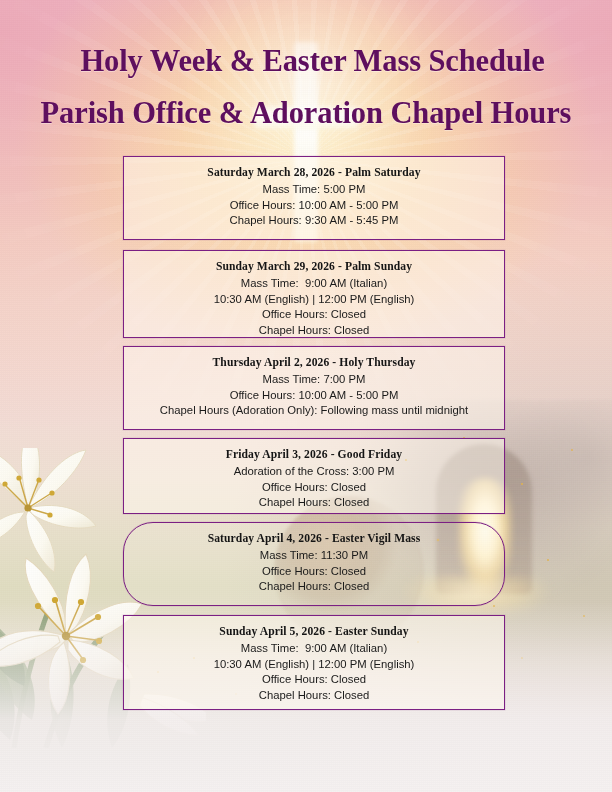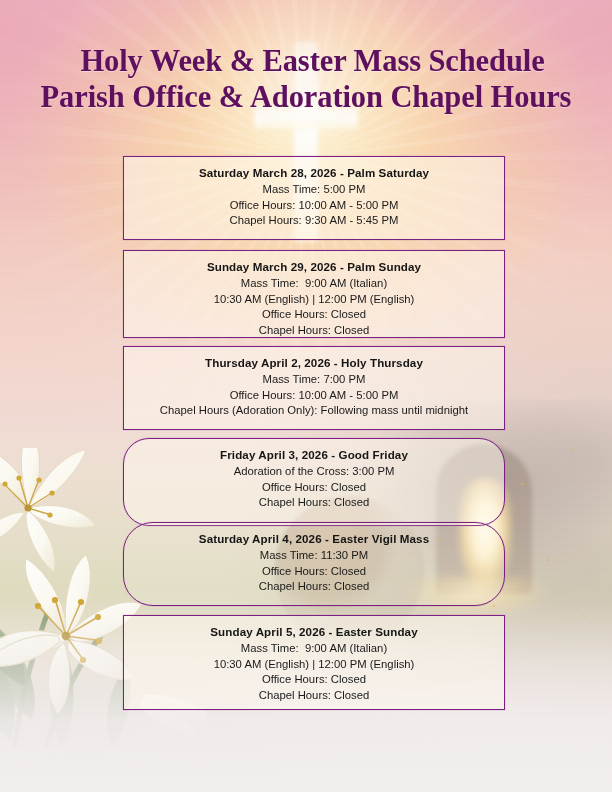--- a/index.html
+++ b/index.html
@@ -181,21 +181,21 @@
   }
   .title-line {
     font-family: "Liberation Serif", "DejaVu Serif", serif;
     font-weight: 700;
     color: #5e0f5e;
     letter-spacing: -0.1px;
     line-height: 1.12;
     text-shadow: 0 1px 0 rgba(255,255,255,.35);
   }
   .title-1 { font-size: 30.5px; padding-left: 13px; }
-  .title-2 { font-size: 30.5px; margin-top: 2px; }
+  .title-2 { font-size: 30.5px; margin-top: 18px; }
 
   
   .boxes { position: absolute; left: 0; top: 0; width: 612px; height: 792px; }
   .sbox {
     position: absolute;
     left: 123px;
     width: 382px;
     box-sizing: border-box;
     border: 1.6px solid #7b1f83;
     background: rgba(255,250,240,0.50);
@@ -203,34 +203,35 @@
     text-align: center;
     padding-top: 9px;
   }
   .sbox.translucent { background: rgba(255,250,238,0.14); border-radius: 30px; }
   .sbox-title {
     font-size: 11.6px;
     font-weight: 700;
     color: #151515;
     letter-spacing: .1px;
     margin-bottom: 3px;
+    font-family: Liberation Serif, serif;
   }
   .sbox-line {
     font-size: 11.3px;
     font-weight: 400;
     color: #1a1a1a;
     line-height: 1.39;
     white-space: pre;
   }
 
   
   #box-0 { top: 156px; height:  84px; }
   #box-1 { top: 250px; height:  88px; }
   #box-2 { top: 346px; height:  84px; }
-  #box-3 { top: 438px; height:  88px; border-radius: 26px; }
+  #box-3 { top: 438px; height:  76px; }
   #box-4 { top: 522px; height:  84px; }
   #box-5 { top: 615px; height:  95px; }
 </style>
 </head>
 <body>
 
 <div id="poster">
 
   <div class="bg-layer bg-base"></div>
   <div class="bg-layer bg-rose-l"></div>

